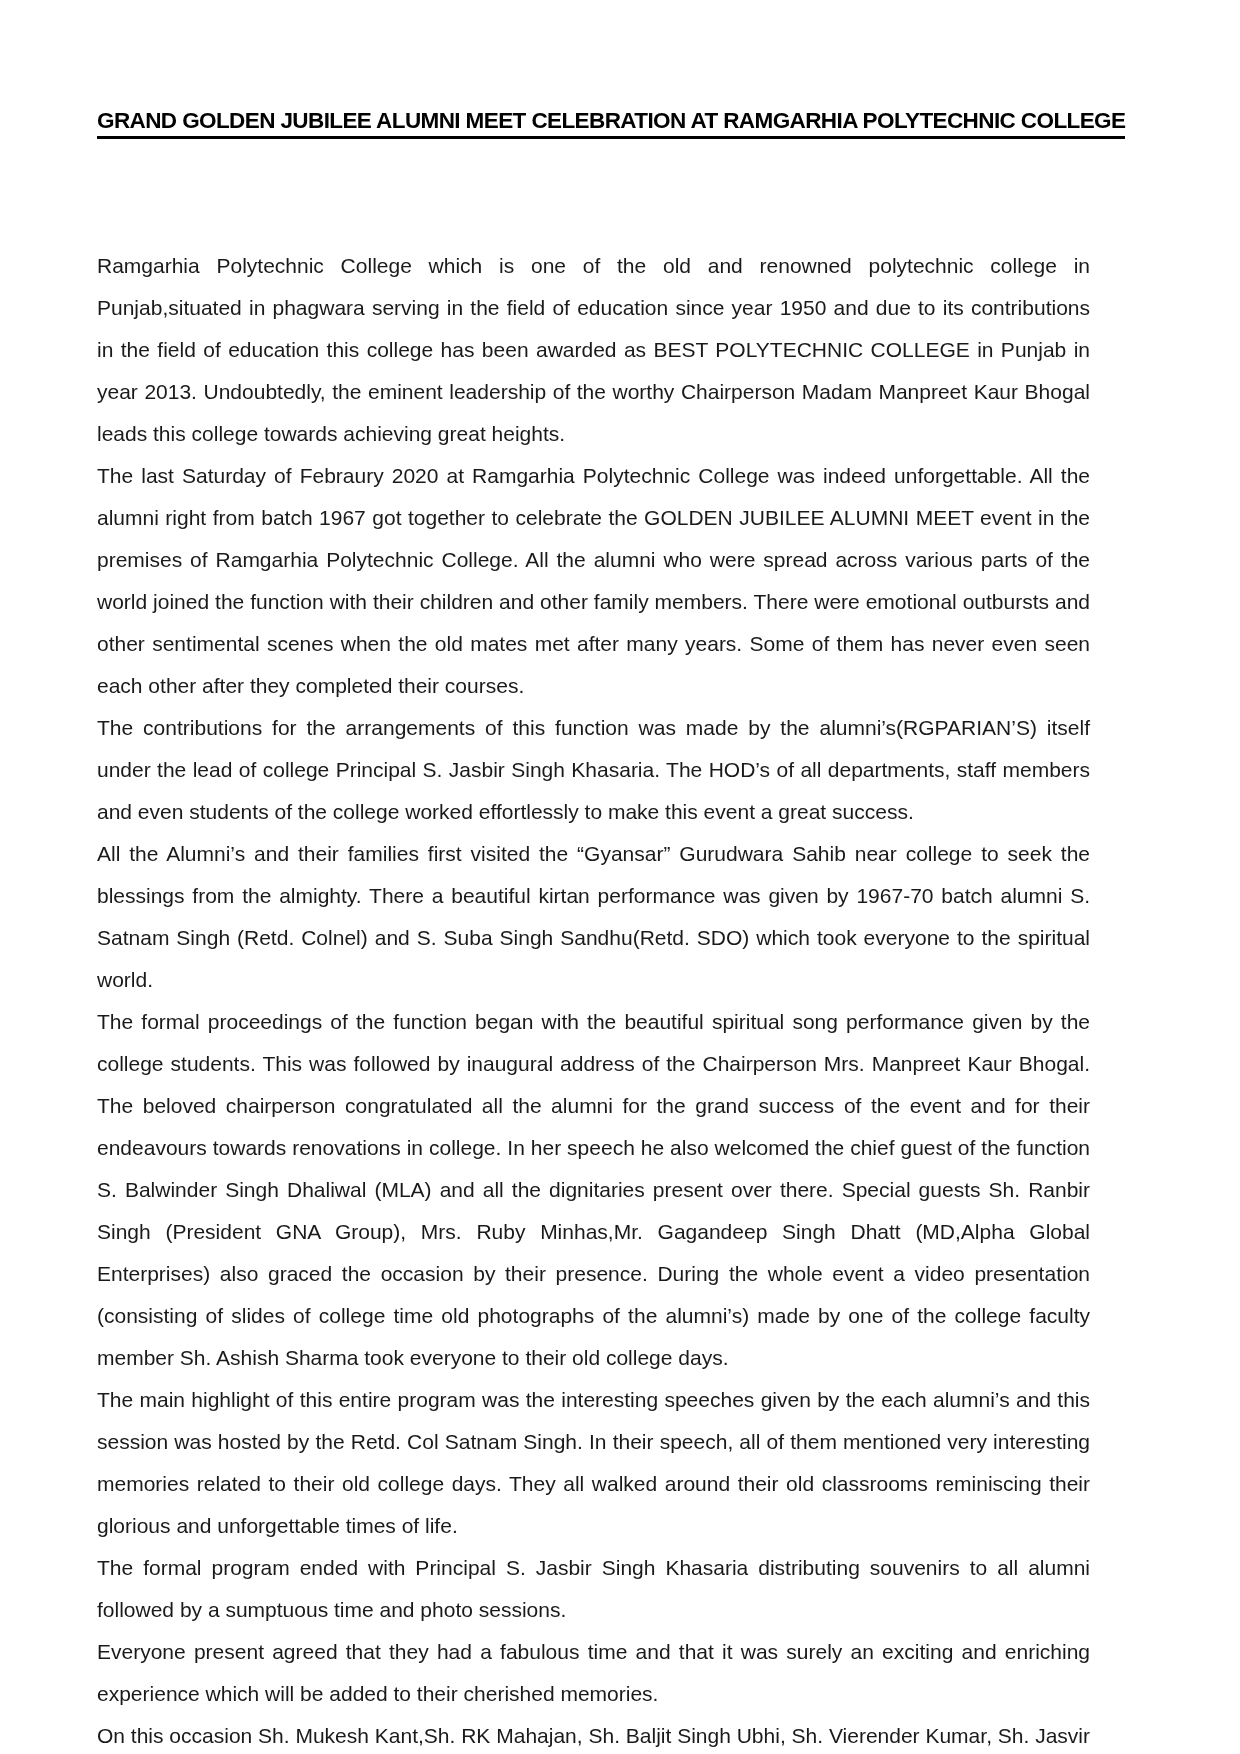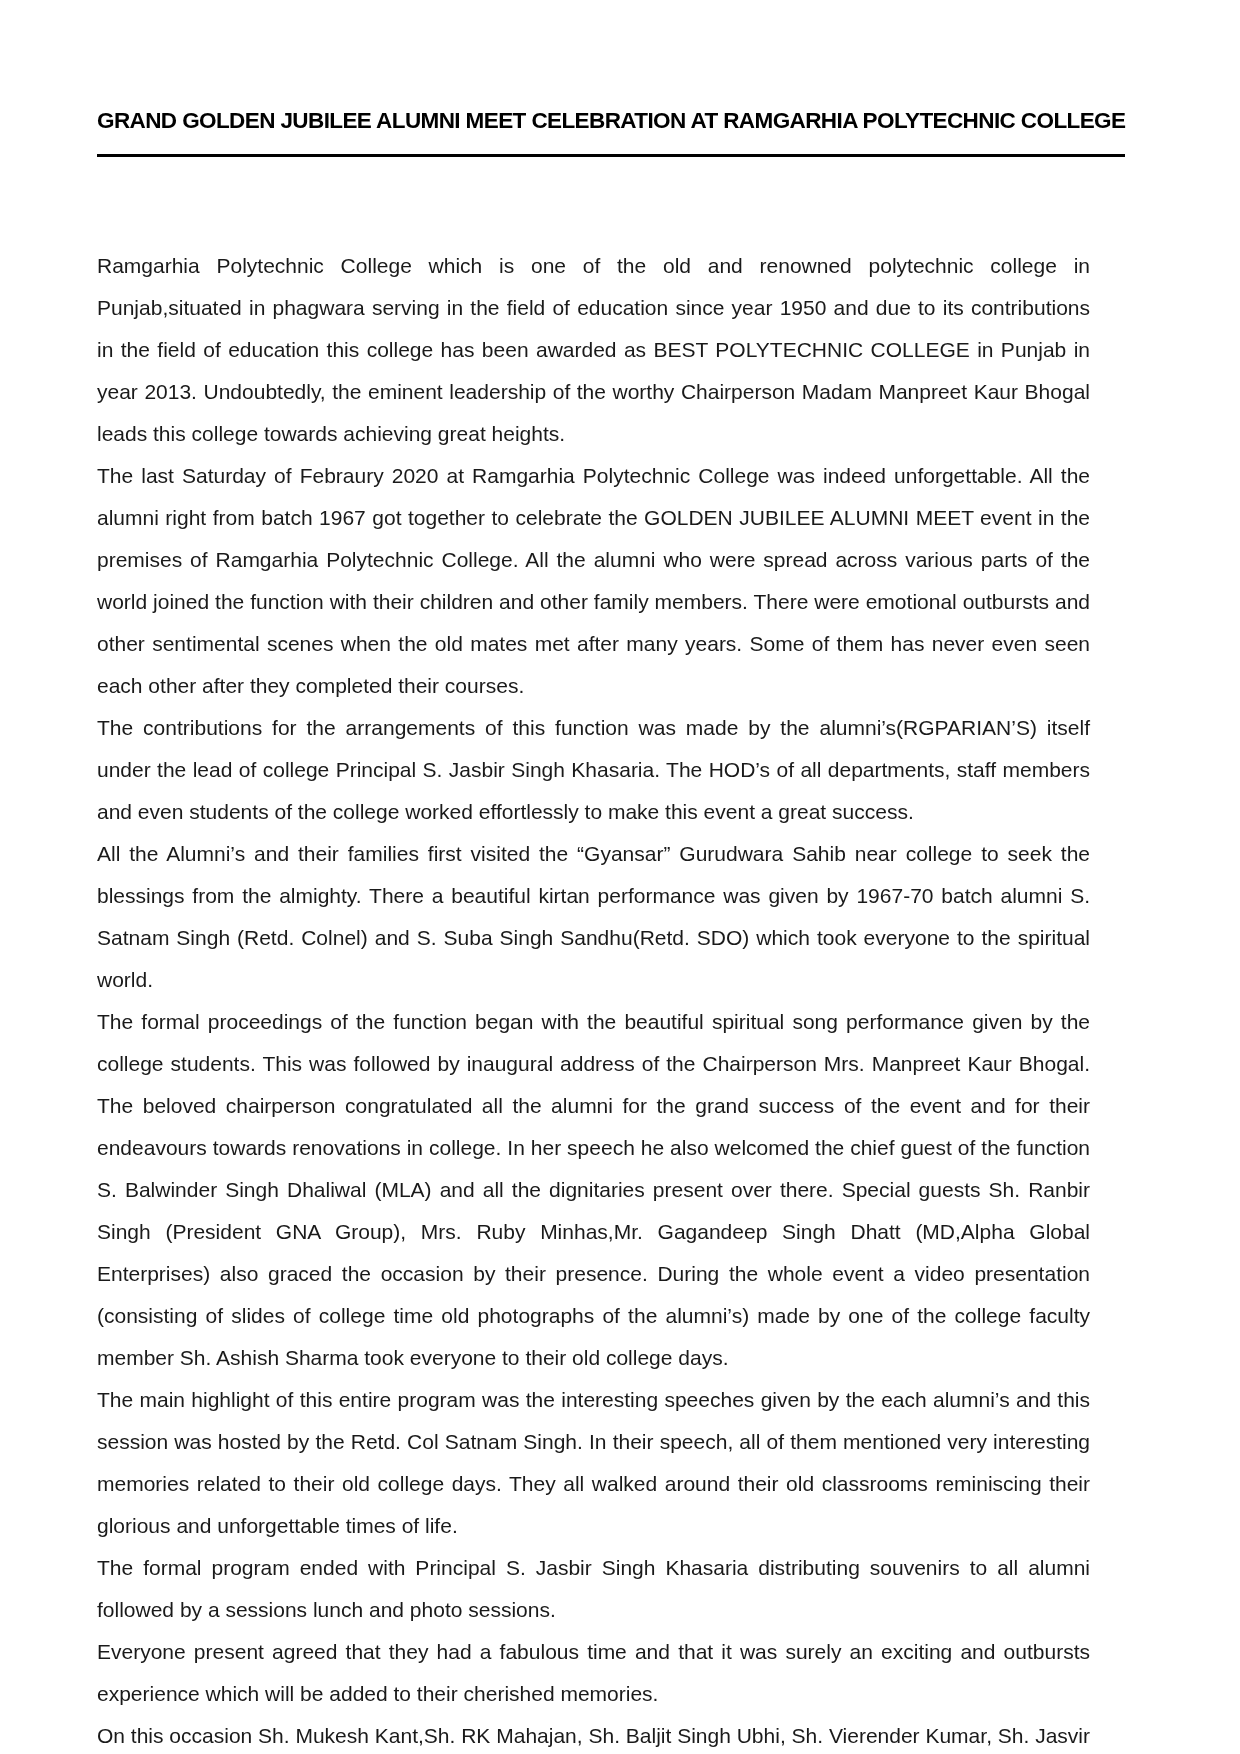--- a/index.html
+++ b/index.html
@@ -21,21 +21,21 @@
     margin: 0;
     color: var(--title-color, #000000);
     font-size: 22.5px;
     font-weight: 700;
     letter-spacing: -0.6px;
     white-space: nowrap;
     line-height: 1.2;
   }
   .doc-title .title-text {
     border-bottom: 3.5px solid #000000;
-    padding-bottom: 21px;
+    padding-bottom: 3px;
   }
   .doc-body {
     margin-top: 111px;
     color: var(--text-color, #1a1a1a);
     font-size: 21px;
     line-height: 42px;
     text-align: justify;
     text-justify: inter-word;
   }
   .doc-body p {
@@ -49,17 +49,17 @@
   <h1 class="doc-title">
     <span class="title-text">GRAND GOLDEN JUBILEE ALUMNI MEET CELEBRATION AT RAMGARHIA POLYTECHNIC COLLEGE</span>
   </h1>
   <section class="doc-body">
       <p>Ramgarhia Polytechnic College which is one of the old and renowned polytechnic college in Punjab,situated in phagwara serving in the field of education since year 1950 and due to its contributions in the field of education this college has been awarded as BEST POLYTECHNIC COLLEGE in Punjab in year 2013. Undoubtedly, the eminent leadership of the worthy Chairperson Madam Manpreet Kaur Bhogal leads this college towards achieving great heights.</p>
       <p>The last Saturday of Febraury 2020 at Ramgarhia Polytechnic College was indeed unforgettable. All the alumni right from batch 1967 got together to celebrate the GOLDEN JUBILEE ALUMNI MEET event in the premises of Ramgarhia Polytechnic College. All the alumni who were spread across various parts of the world joined the function with their children and other family members. There were emotional outbursts and other sentimental scenes when the old mates met after many years. Some of them has never even seen each other after they completed their courses.</p>
       <p>The contributions for the arrangements of this function was made by the alumni’s(RGPARIAN’S) itself under the lead of college Principal S. Jasbir Singh Khasaria. The HOD’s of all departments, staff members and even students of the college worked effortlessly to make this event a great success.</p>
       <p>All the Alumni’s and their families first visited the “Gyansar” Gurudwara Sahib near college to seek the blessings from the almighty. There a beautiful kirtan performance was given by 1967-70 batch alumni S. Satnam Singh (Retd. Colnel) and S. Suba Singh Sandhu(Retd. SDO) which took everyone to the spiritual world.</p>
       <p>The formal proceedings of the function began with the beautiful spiritual song performance given by the college students. This was followed by inaugural address of the Chairperson Mrs. Manpreet Kaur Bhogal. The beloved chairperson congratulated all the alumni for the grand success of the event and for their endeavours towards renovations in college. In her speech he also welcomed the chief guest of the function S. Balwinder Singh Dhaliwal (MLA) and all the dignitaries present over there. Special guests Sh. Ranbir Singh (President GNA Group), Mrs. Ruby Minhas,Mr. Gagandeep Singh Dhatt (MD,Alpha Global Enterprises) also graced the occasion by their presence. During the whole event a video presentation (consisting of slides of college time old photographs of the alumni’s) made by one of the college faculty member Sh. Ashish Sharma took everyone to their old college days.</p>
       <p>The main highlight of this entire program was the interesting speeches given by the each alumni’s and this session was hosted by the Retd. Col Satnam Singh. In their speech, all of them mentioned very interesting memories related to their old college days. They all walked around their old classrooms reminiscing their glorious and unforgettable times of life.</p>
-      <p>The formal program ended with Principal S. Jasbir Singh Khasaria distributing souvenirs to all alumni followed by a sessions lunch and photo sessions.</p>
-      <p>Everyone present agreed that they had a fabulous time and that it was surely an exciting and outbursts experience which will be added to their cherished memories.</p>
+      <p>The formal program ended with Principal S. Jasbir Singh Khasaria distributing souvenirs to all alumni followed by a sumptuous time and photo sessions.</p>
+      <p>Everyone present agreed that they had a fabulous time and that it was surely an exciting and enriching experience which will be added to their cherished memories.</p>
       <p>On this occasion Sh. Mukesh Kant,Sh. RK Mahajan, Sh. Baljit Singh Ubhi, Sh. Vierender Kumar, Sh. Jasvir Singh, Sh. Simranjit Singh Kahlon, Sh. Manjit Singh, Sh. Amarjit Singh, Sh. Ashish Sharma and all staff members also speech present.</p>
     </section>
 </div>
 
 </body></html>

